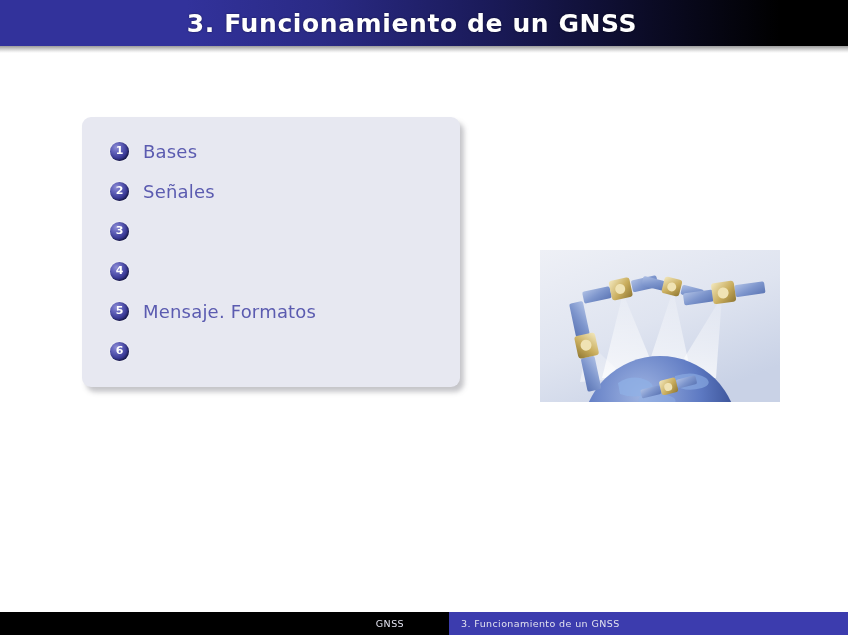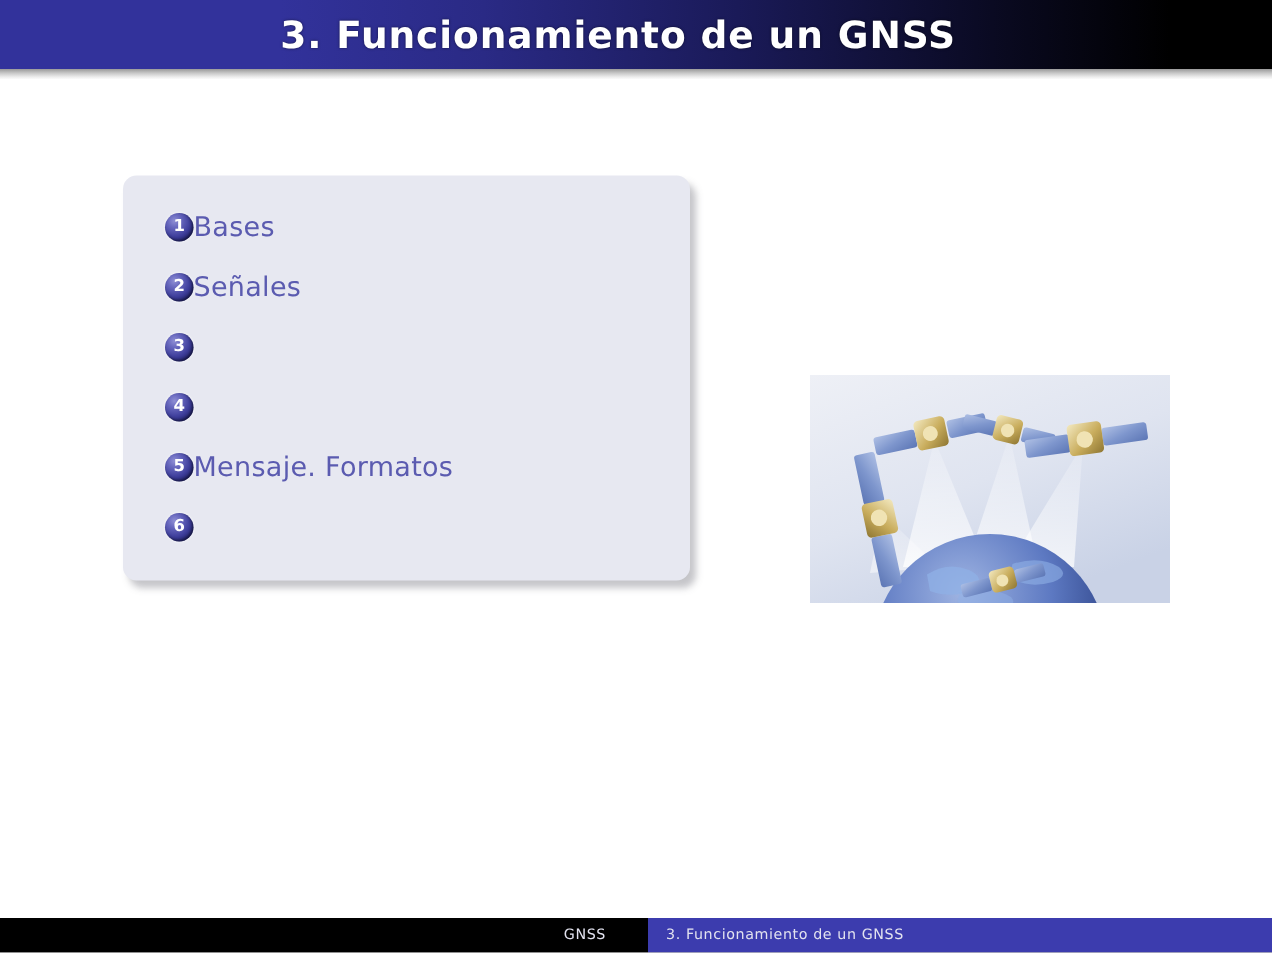--- a/index.html
+++ b/index.html
@@ -111,20 +111,21 @@
   }
   .toc-badge-num {
     color: #ffffff;
     font-size: 11px;
     font-weight: bold;
     line-height: 1;
     position: relative;
     top: -0.5px;
   }
   .toc-label {
+    margin-left: 14px;
     color: #5b5bb0;
     font-size: 18px;
     letter-spacing: 0.2px;
     white-space: nowrap;
   }
 
   
   .illustration {
     position: absolute;
     left: 540px;
@@ -139,20 +140,21 @@
   
   .footer {
     position: absolute;
     left: 0;
     top: 612px;
     width: 848px;
     height: 23px;
     background: #000000;
     display: flex;
     align-items: stretch;
+    gap: 17px;
   }
   .footer-left {
     width: 432px;
     background: #000000;
     display: flex;
     align-items: center;
     justify-content: flex-end;
     padding-right: 28px;
     box-sizing: border-box;
   }

